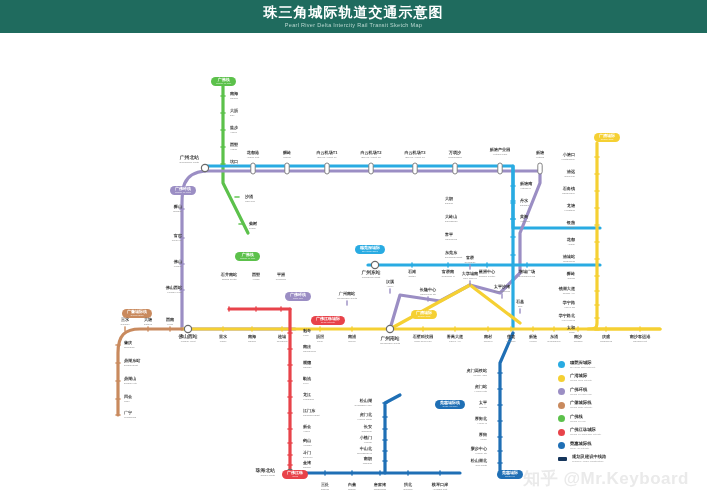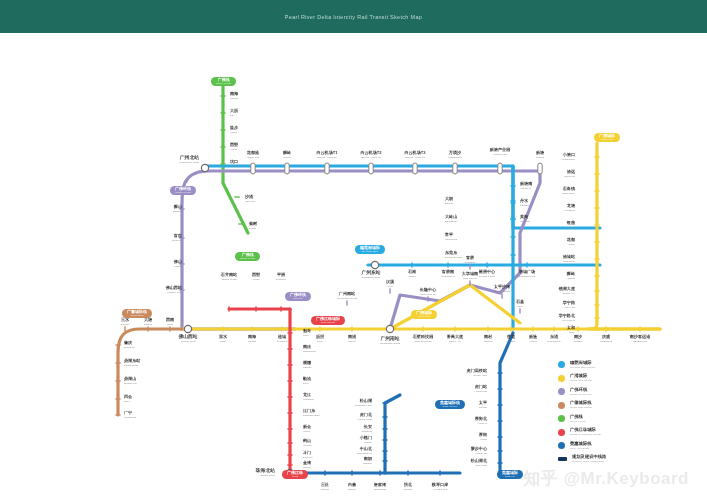--- a/index.html
+++ b/index.html
@@ -57,20 +57,21 @@
   .watermark{
     position:absolute;right:18px;bottom:10px;
     font-size:17px;color:#eaeaea;font-weight:bold;letter-spacing:.5px;
     user-select:none;
   }
 </style>
 </head>
 <body>
 
 <div class="titlebar">
+  <div class="title-cn">珠三角城际轨道交通示意图</div>
   <div class="title-en">Pearl River Delta Intercity Rail Transit Sketch Map</div>
 </div>
 
 <div class="canvas">
 
   <svg class="map" viewBox="0 0 707 467">
     <g id="lines" fill="none" stroke-linecap="round" stroke-linejoin="round">
         <path d="M223 52 L223 135 L223 150 L248 200" stroke="#5cc14b" stroke-width="3.2" fill="none" stroke-linecap="round" stroke-linejoin="round"></path>
         <path d="M205 138 L540 138" stroke="#9b8ec4" stroke-width="3.2" fill="none" stroke-linecap="round" stroke-linejoin="round"></path>
         <path d="M205 133 L513 133 L513 195 L600 195" stroke="#29abe2" stroke-width="3.2" fill="none" stroke-linecap="round" stroke-linejoin="round"></path>

